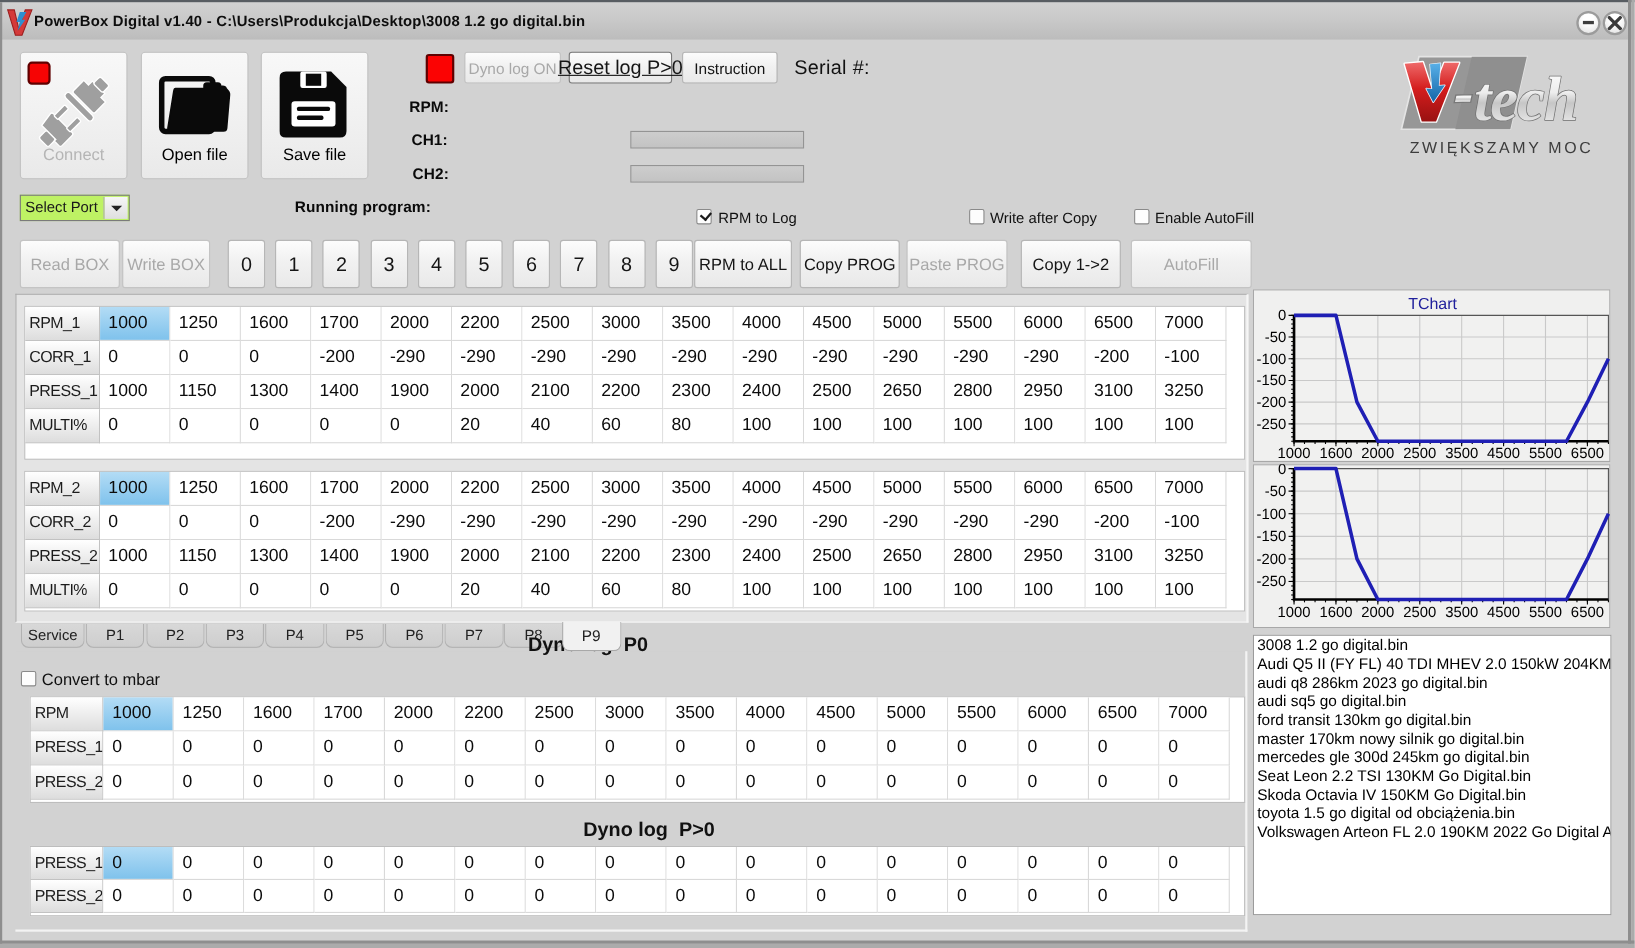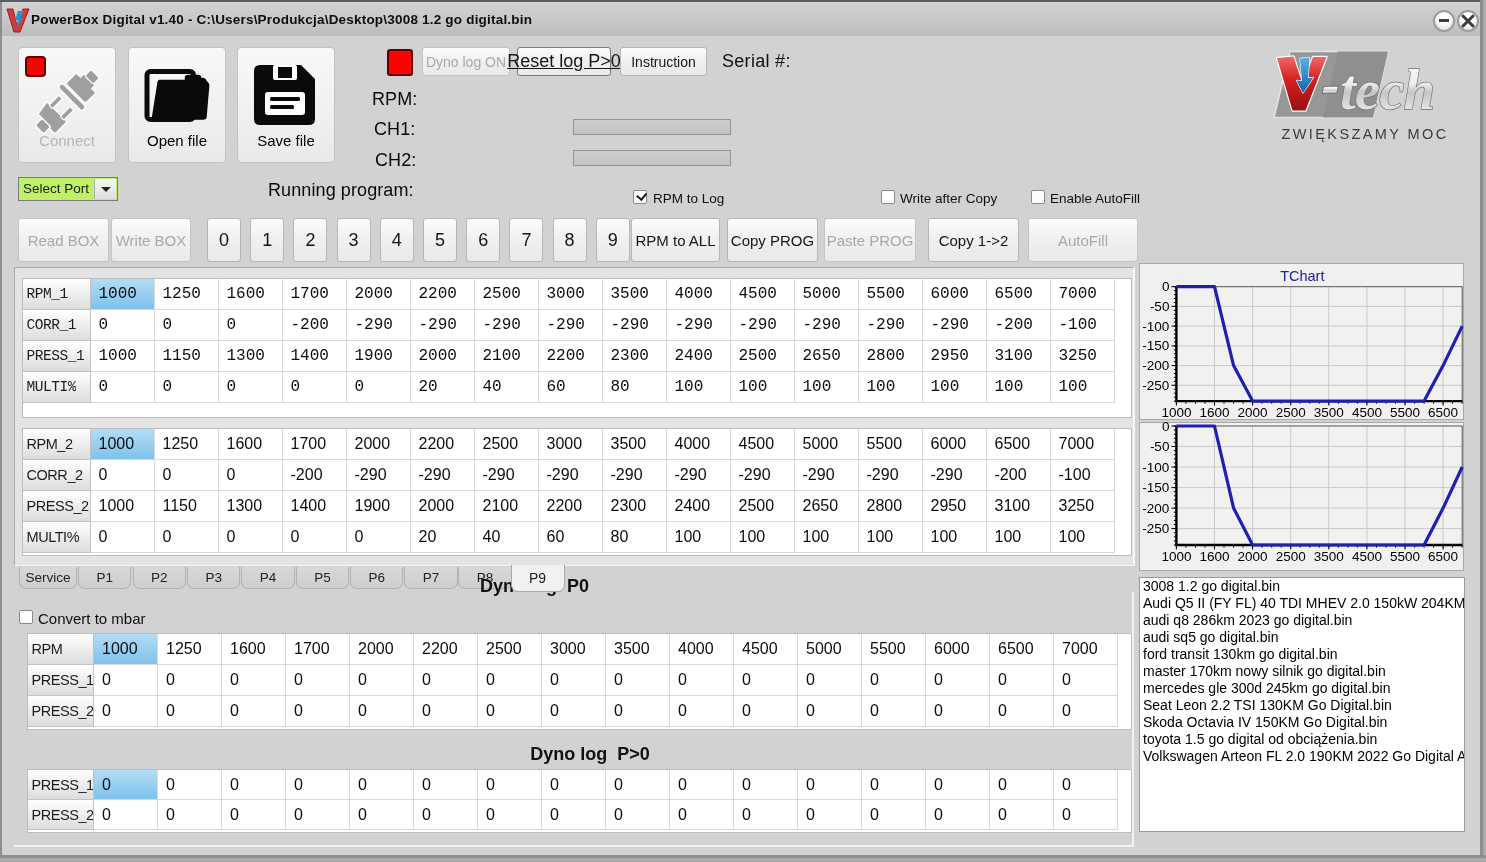--- a/index.html
+++ b/index.html
@@ -15,21 +15,21 @@
 #eB1 { position:absolute; left:0; top:855px; width:1486px; height:2.5px; background:#8e8e8e; }
 #eB2 { position:absolute; left:0; top:857.5px; width:1486px; height:4.5px; background:#ababab; }
 .circbtn { position:absolute; top:8px; width:22px; height:22px; border-radius:50%;
   background:radial-gradient(circle at 50% 30%, #ffffff 30%, #ececec 70%, #dcdcdc); border:2px solid #9b9b9b; }
 
 .btn { position:absolute; background:linear-gradient(#fcfcfc,#f1f1f1 45%,#e9e9e9); border:1px solid #b6b6b6; border-radius:3px;
   display:flex; align-items:center; justify-content:center; font-size:13.5px; color:#151515; white-space:nowrap; }
 .btn.dis { color:#a8a8a8; border-color:#c4c4c4; }
 .bigbtn { position:absolute; width:98px; height:116px; background:linear-gradient(#f8f8f8,#eeeeee 70%,#e9e9e9); border:1px solid #c3c3c3; border-radius:4px; }
 
-.biglab { position:absolute; font-size:18px; color:#0a0a0a; font-weight:normal; letter-spacing:0.1px;}
+.biglab { position:absolute; font-size:14px; color:#0a0a0a; font-weight:bold; letter-spacing:0.1px;}
 
 .pbar { position:absolute; width:158px; height:16px; background:linear-gradient(#cdcdcd,#c3c3c3); border:1px solid #949494; }
 
 #combo { position:absolute; left:18px; top:177px; width:100px; height:24px; background:#bef264; border:1px solid #7b7b7b; }
 #combo .ct { position:absolute; left:4px; top:3px; font-size:13.5px; color:#1a1a1a; }
 #combo .ar { position:absolute; right:1px; top:1px; width:22px; height:20px; background:linear-gradient(#f6f6f6,#dfdfdf); border-left:1px solid #b0b0b0; }
 #combo .ar:after { content:""; position:absolute; left:6px; top:8px; border-left:5px solid transparent; border-right:5px solid transparent; border-top:5px solid #222; }
 
 .cb { position:absolute; width:14px; height:14px; background:#fdfdfd; border:1px solid #8a8a8a; border-radius:2px;}
 .cb.checked:after { content:""; position:absolute; left:2.5px; top:0.5px; width:7px; height:4.5px; border-left:2.2px solid #1a1a1a; border-bottom:2.2px solid #1a1a1a; transform:rotate(-50deg); }
@@ -158,21 +158,21 @@
 <div class="btn" style="left:466.2px;top:218px;width:34px;height:44px;font-size:18px;">6</div>
 <div class="btn" style="left:509.4px;top:218px;width:34px;height:44px;font-size:18px;">7</div>
 <div class="btn" style="left:552.6px;top:218px;width:34px;height:44px;font-size:18px;">8</div>
 <div class="btn" style="left:595.8px;top:218px;width:34px;height:44px;font-size:18px;">9</div>
 <div class="btn" style="left:631px;top:218px;width:89px;height:44px;font-size:15px;">RPM to ALL</div>
 <div class="btn" style="left:727px;top:218px;width:91px;height:44px;font-size:15px;">Copy PROG</div>
 <div class="btn dis" style="left:824px;top:218px;width:92px;height:44px;font-size:15px;">Paste PROG</div>
 <div class="btn" style="left:928px;top:218px;width:91px;height:44px;font-size:15px;">Copy 1-&gt;2</div>
 <div class="btn dis" style="left:1028px;top:218px;width:110px;height:44px;font-size:15px;">AutoFill</div>
 <div id="gridpanel"></div>
-<div class="grid" style="left:22px;top:278px;width:1109.5px;height:140px;font-family:Liberation Mono, monospace;">
+<div class="grid" style="left:22px;top:278px;width:1109.5px;height:140px;">
 <div class="hcell" style="left:0;top:0px;width:67.5px;height:31px;">
       <span>RPM_1</span>
     </div>
 <div class="cell sel" style="left:67.5px;top:0px;width:64.0px;height:31px;font-size:16px;">1000</div>
 <div class="cell" style="left:131.5px;top:0px;width:64.0px;height:31px;font-size:16px;">1250</div>
 <div class="cell" style="left:195.5px;top:0px;width:64.0px;height:31px;font-size:16px;">1600</div>
 <div class="cell" style="left:259.5px;top:0px;width:64.0px;height:31px;font-size:16px;">1700</div>
 <div class="cell" style="left:323.5px;top:0px;width:64.0px;height:31px;font-size:16px;">2000</div>
 <div class="cell" style="left:387.5px;top:0px;width:64.0px;height:31px;font-size:16px;">2200</div>
 <div class="cell" style="left:451.5px;top:0px;width:64.0px;height:31px;font-size:16px;">2500</div>

